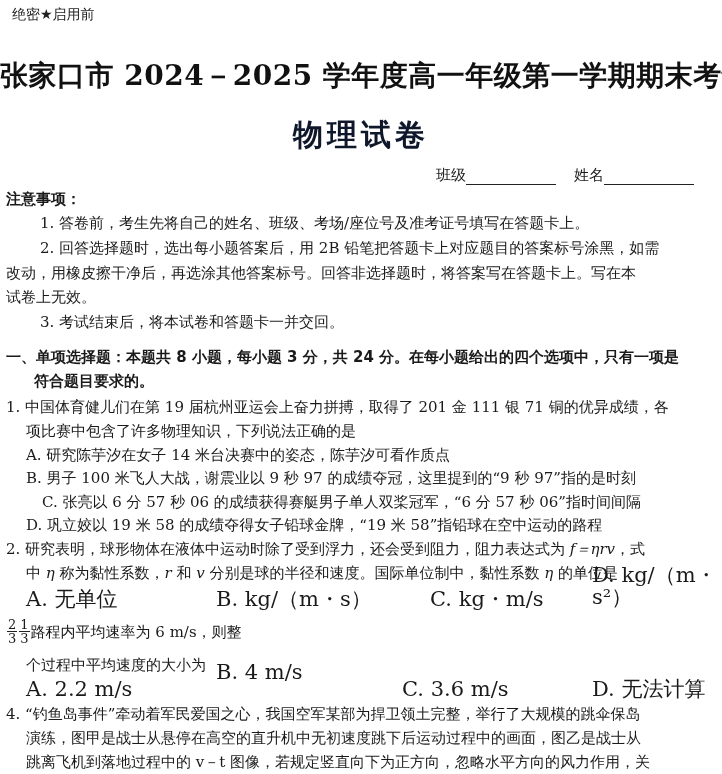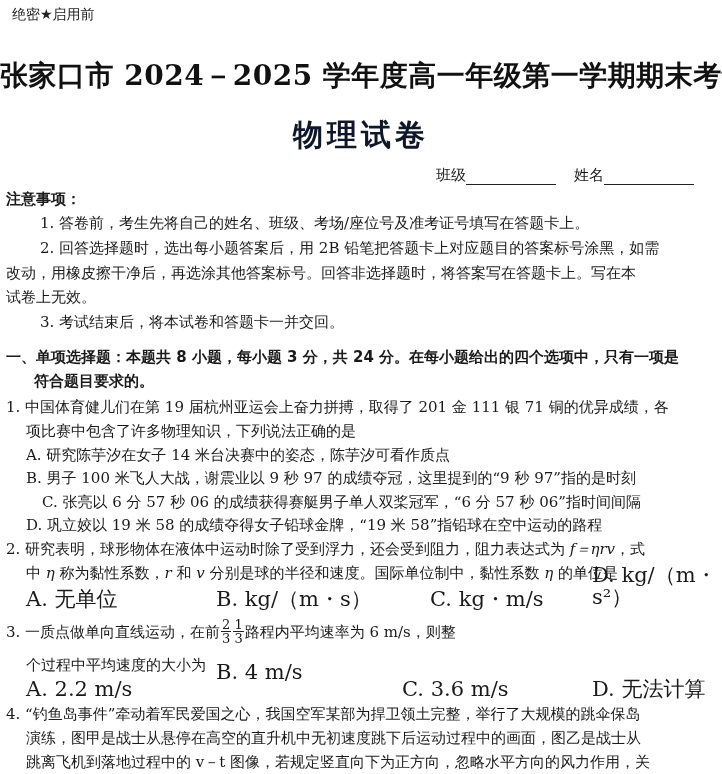--- a/index.html
+++ b/index.html
@@ -60,21 +60,20 @@
 </div>
 <div class="abs line" style="left:26px; top:562px;">
   <span>中 </span><i class="m">η</i><span> 称为黏性系数，</span><i class="m">r</i><span> 和 </span><i class="m">v</i><span> 分别是球的半径和速度。国际单位制中，黏性系数 </span><i class="m">η</i><span> 的单位是</span>
 </div>
 <div class="opt line" style="left:26px; top:588px;">A. 无单位</div>
 <div class="opt line" style="left:216px; top:588px;">B. kg/（m・s）</div>
 <div class="opt line" style="left:382px; top:588px;margin-left:48px;">C. kg・m/s</div>
 <div class="opt line" style="left:592px; top:564px;">D. kg/（m・s²）</div>
 
 <div class="abs line" style="left:6px; top:618px; display:flex; align-items:center;">
-  <span>3. 一质点做单向直线运动，在前</span>
   <span class="frac">
       <span class="num">2</span>
       <span>3</span>
     </span>
   <span class="frac">
       <span class="num">1</span>
       <span>3</span>
     </span>
   <span>路程内平均速率为 6 m/s，则整</span>
 </div>

